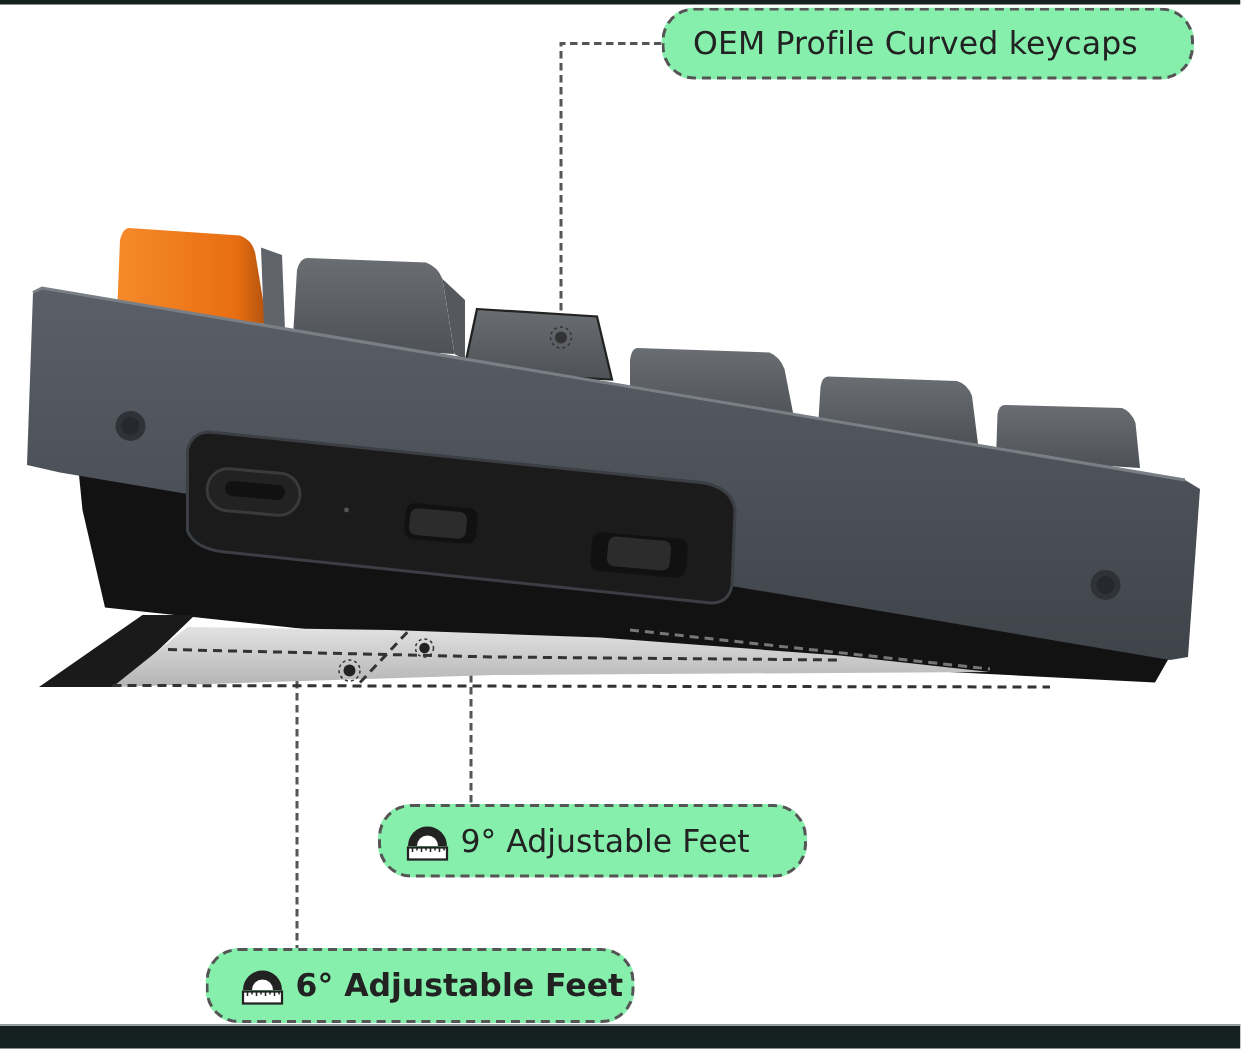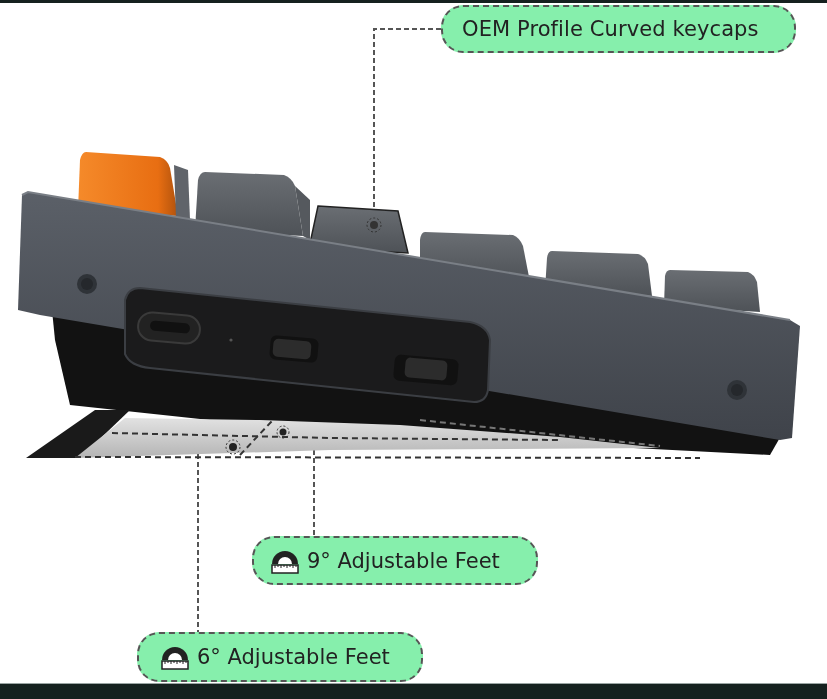--- a/index.html
+++ b/index.html
@@ -16,21 +16,21 @@
     border: 2px dashed #555;
     border-radius: 22px;
     background: #86efac;
     display: flex; align-items: center;
     color: #222;
     box-sizing: border-box;
     white-space: nowrap;
   }
   .callout-keycaps { left: 441px; top: 5px; width: 355px; height: 48px; padding-left: 19px; font-size: 21px; letter-spacing: 0.1px; }
   .callout-feet9 { left: 252px; top: 536px; width: 286px; height: 49px; padding-left: 16px; font-size: 21px; text-align: center; }
-  .callout-feet6 { left: 137px; top: 632px; width: 286px; height: 50px; padding-left: 21px; font-size: 21px; }
+  .callout-feet6 { left: 137px; top: 632px; width: 286px; height: 50px; padding-left: 21px; font-size: 21px; font-weight: bold; }
   .protractor { width: 30px; height: 28px; margin-right: 7px; flex: none; }
 </style>
 </head>
 <body>
 
 <div class="top-bar"></div>
 
 <svg class="illustration" width="827" height="699" viewBox="0 0 827 699" xmlns="http://www.w3.org/2000/svg">
   <defs>
     <linearGradient id="caseGrad" x1="0" y1="0" x2="0" y2="1">

